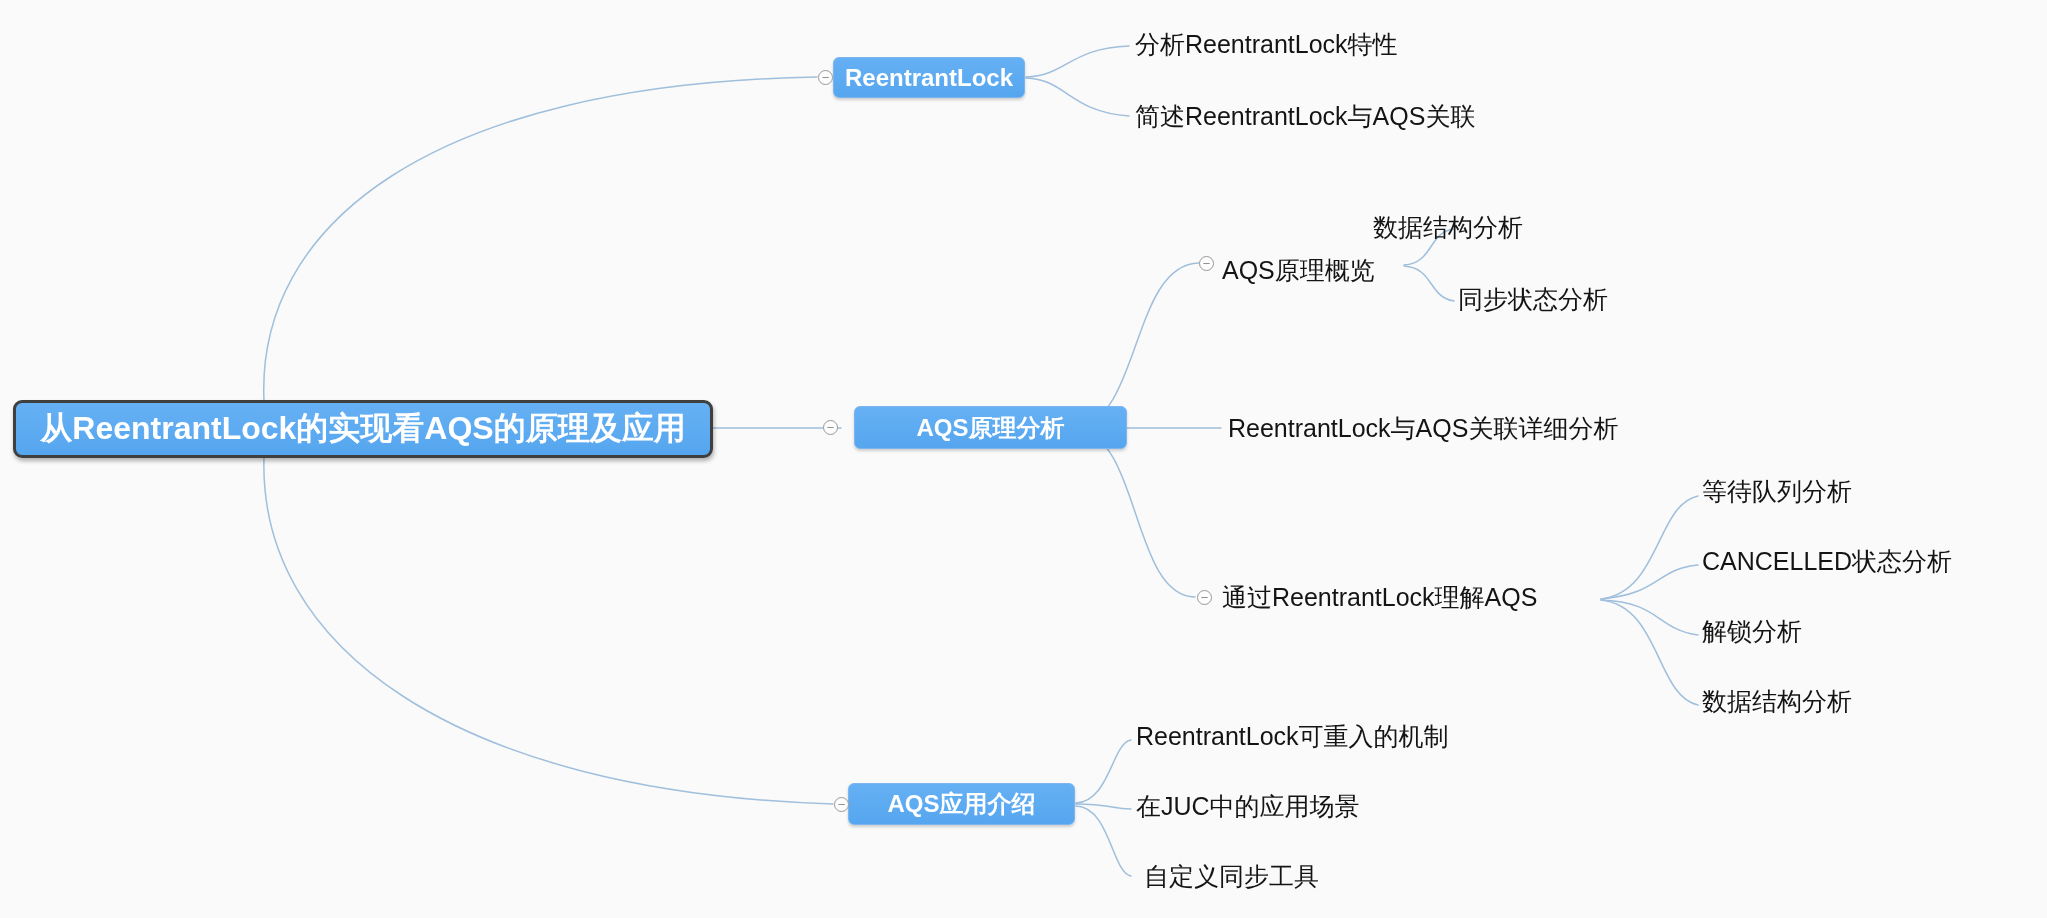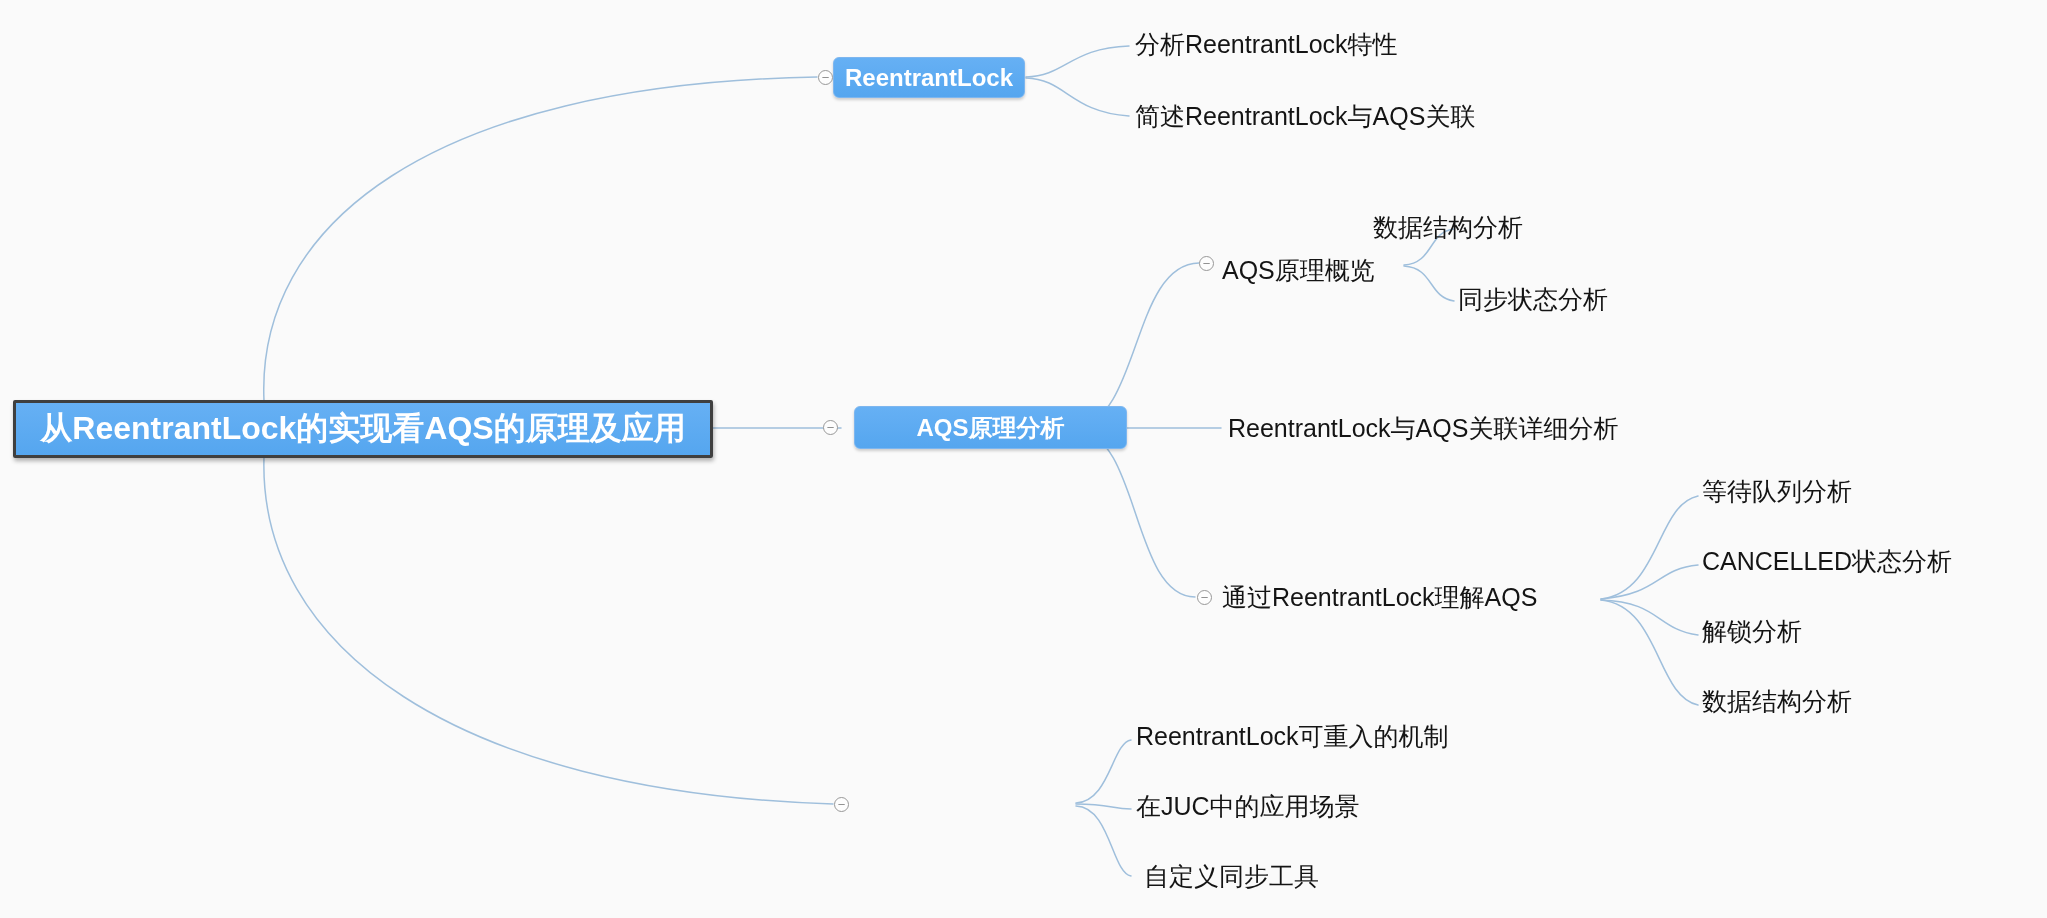--- a/index.html
+++ b/index.html
@@ -19,21 +19,21 @@
     color:#ffffff;
     font-weight:bold;
     white-space:nowrap;
     border-radius:6px;
     border:1px solid #7db6ef;
     box-shadow:0 2px 3px rgba(0,0,0,0.18);
     cursor:pointer;
   }
   .root-box{
     border:3px solid #3f3f3f;
-    border-radius:2px;
+    border-radius:9px;
     font-size:32px;
     box-shadow:1px 3px 4px rgba(0,0,0,0.30);
   }
   .branch-box{font-size:24px;}
   .leaf{
     position:absolute;
     transform:translateY(-52%);
     font-size:25px;
     line-height:1.15;
     color:#141414;
@@ -122,18 +122,19 @@
     </div>
     <div class="leaf" style="left:1222px;top:598px;">通过ReentrantLock理解AQS</div>
     <div class="leaf" style="left:1702px;top:492px;">等待队列分析</div>
     <div class="leaf" style="left:1702px;top:562px;">CANCELLED状态分析</div>
     <div class="leaf" style="left:1702px;top:632px;">解锁分析</div>
     <div class="leaf" style="left:1702px;top:702px;">数据结构分析</div>
 
     <div class="toggle" style="left:834px;top:797px;">
       <span class="minus">−</span>
     </div>
+    <div class="topic-box branch-box" style="left:848px;top:783px;width:227px;height:42px;">AQS应用介绍</div>
     <div class="leaf" style="left:1136px;top:737px;">ReentrantLock可重入的机制</div>
     <div class="leaf" style="left:1136px;top:807px;">在JUC中的应用场景</div>
     <div class="leaf" style="left:1136px;top:877px;margin-left:8px;">自定义同步工具</div>
 
   </div>
 </div>
 
 </body></html>

